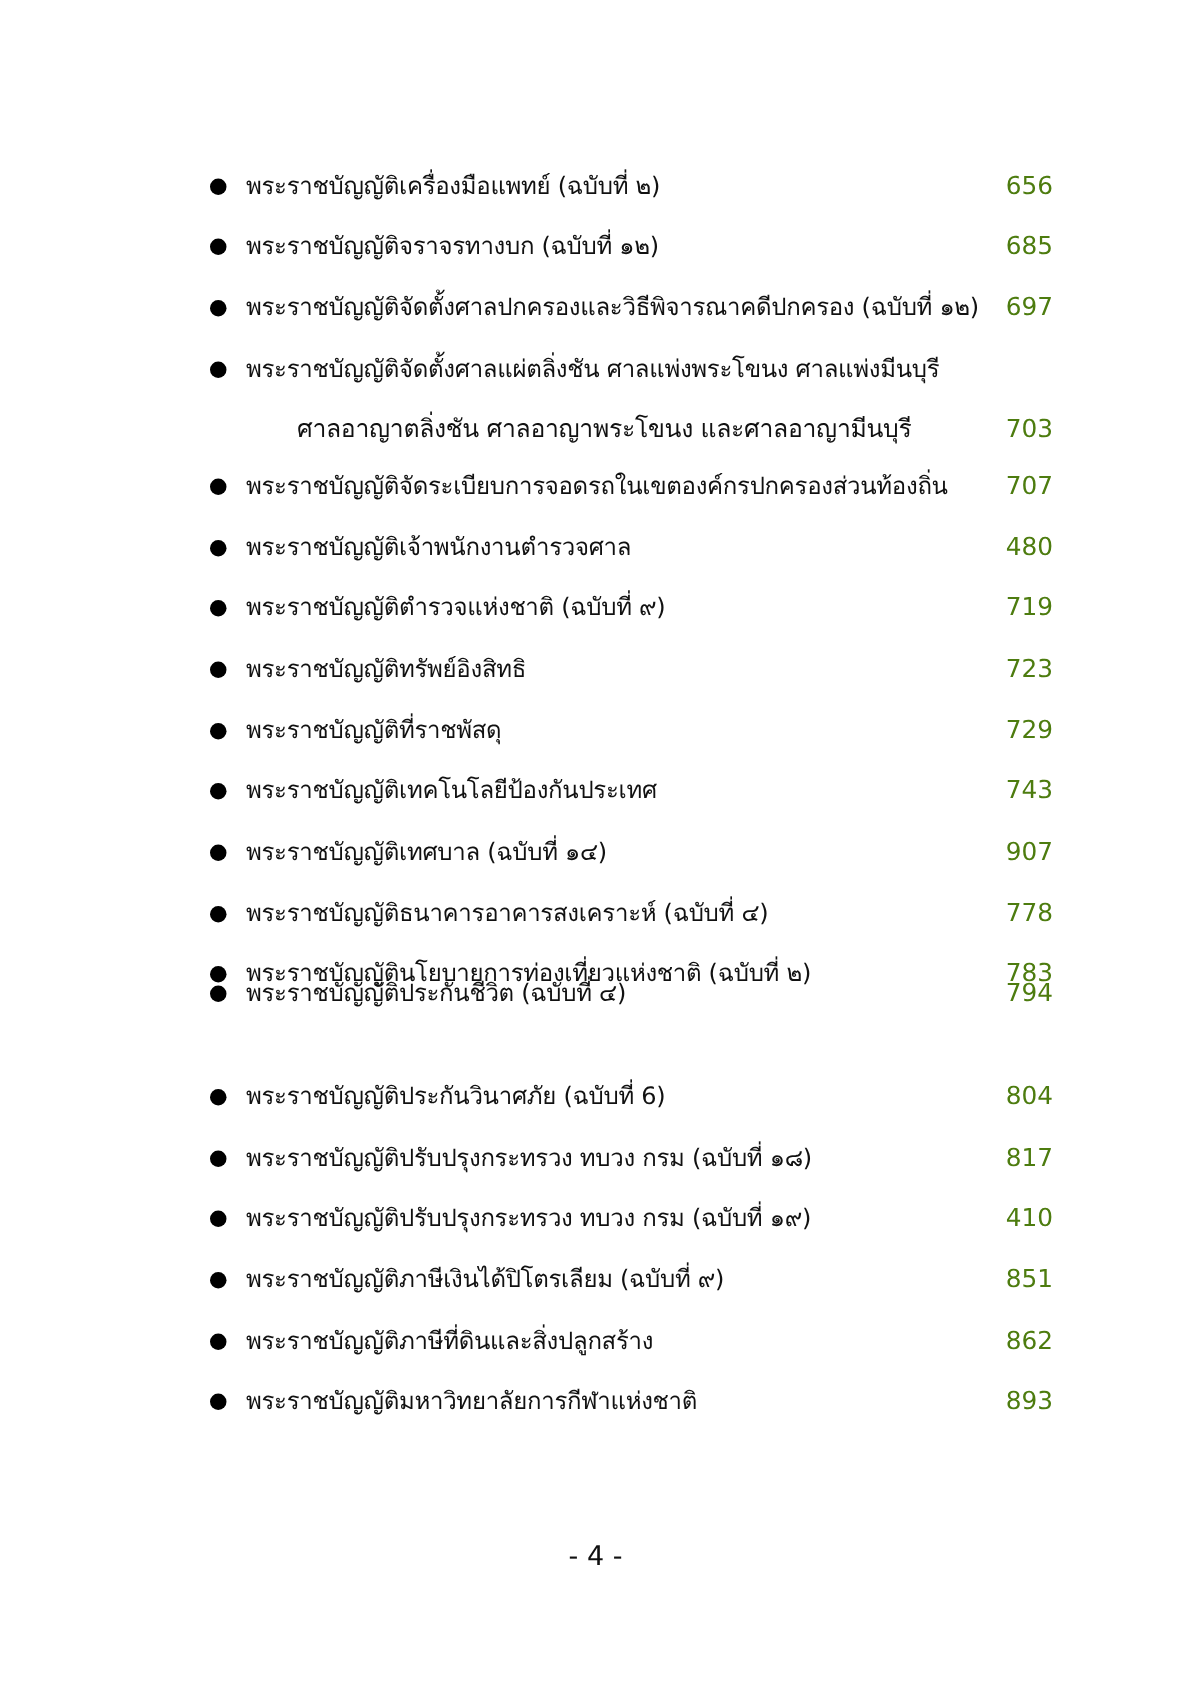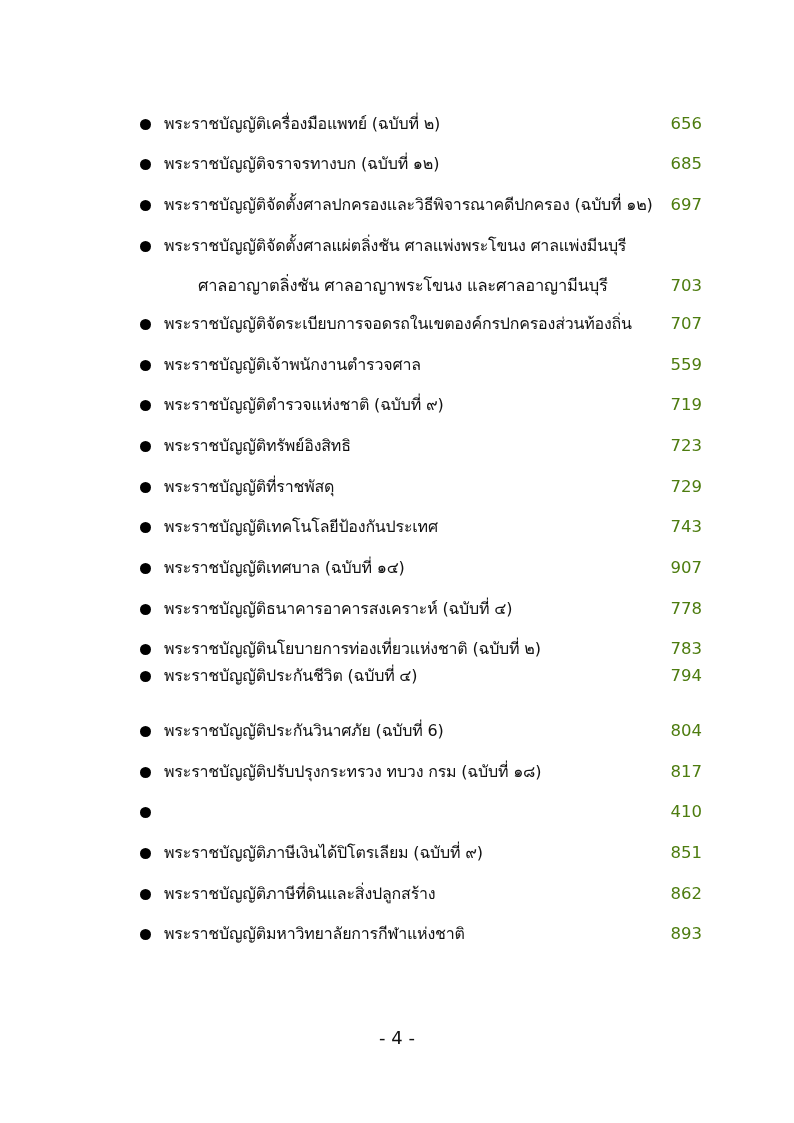--- a/index.html
+++ b/index.html
@@ -109,21 +109,21 @@
 
   <div class="toc-item" style="top:308px">
     <span class="bullet"></span>
     <span class="title">พระราชบัญญัติจัดระเบียบการจอดรถในเขตองค์กรปกครองส่วนท้องถิ่น</span>
     <span class="page">707</span>
   </div>
 
   <div class="toc-item" style="top:349px">
     <span class="bullet"></span>
     <span class="title">พระราชบัญญัติเจ้าพนักงานตำรวจศาล</span>
-    <span class="page">559</span>
+    <span class="page">480</span>
   </div>
 
   <div class="toc-item" style="top:389px">
     <span class="bullet"></span>
     <span class="title">พระราชบัญญัติตำรวจแห่งชาติ (ฉบับที่ ๙)</span>
     <span class="page">719</span>
   </div>
 
   <div class="toc-item" style="top:430px">
     <span class="bullet"></span>
@@ -154,40 +154,41 @@
     <span class="title">พระราชบัญญัติธนาคารอาคารสงเคราะห์ (ฉบับที่ ๔)</span>
     <span class="page">778</span>
   </div>
 
   <div class="toc-item" style="top:633px">
     <span class="bullet"></span>
     <span class="title">พระราชบัญญัตินโยบายการท่องเที่ยวแห่งชาติ (ฉบับที่ ๒)</span>
     <span class="page">783</span>
   </div>
 
-  <div class="toc-item" style="top:660px">
+  <div class="toc-item" style="top:646px">
     <span class="bullet"></span>
     <span class="title">พระราชบัญญัติประกันชีวิต (ฉบับที่ ๔)</span>
     <span class="page">794</span>
   </div>
 
   <div class="toc-item" style="top:715px">
     <span class="bullet"></span>
     <span class="title">พระราชบัญญัติประกันวินาศภัย (ฉบับที่ 6)</span>
     <span class="page">804</span>
   </div>
 
   <div class="toc-item" style="top:756px">
     <span class="bullet"></span>
     <span class="title">พระราชบัญญัติปรับปรุงกระทรวง ทบวง กรม (ฉบับที่ ๑๘)</span>
     <span class="page">817</span>
   </div>
 
   <div class="toc-item" style="top:796px">
     <span class="bullet"></span>
+    <span class="title">พระราชบัญญัติปรับปรุงกระทรวง ทบวง กรม (ฉบับที่ ๑๙)</span>
     <span class="page">410</span>
   </div>
 
   <div class="toc-item" style="top:837px">
     <span class="bullet"></span>
     <span class="title">พระราชบัญญัติภาษีเงินได้ปิโตรเลียม (ฉบับที่ ๙)</span>
     <span class="page">851</span>
   </div>
 
   <div class="toc-item" style="top:878px">

